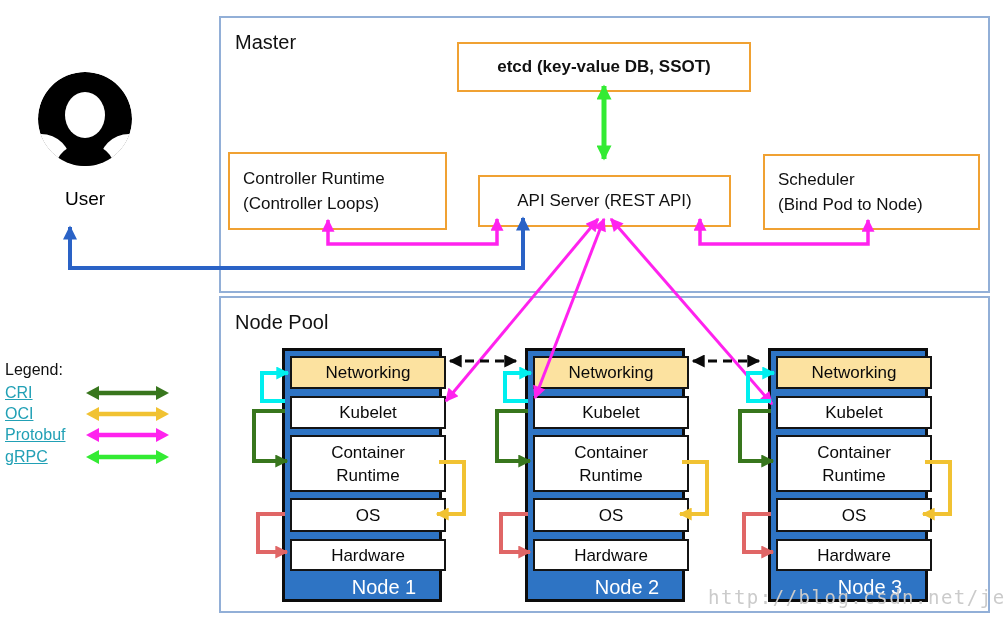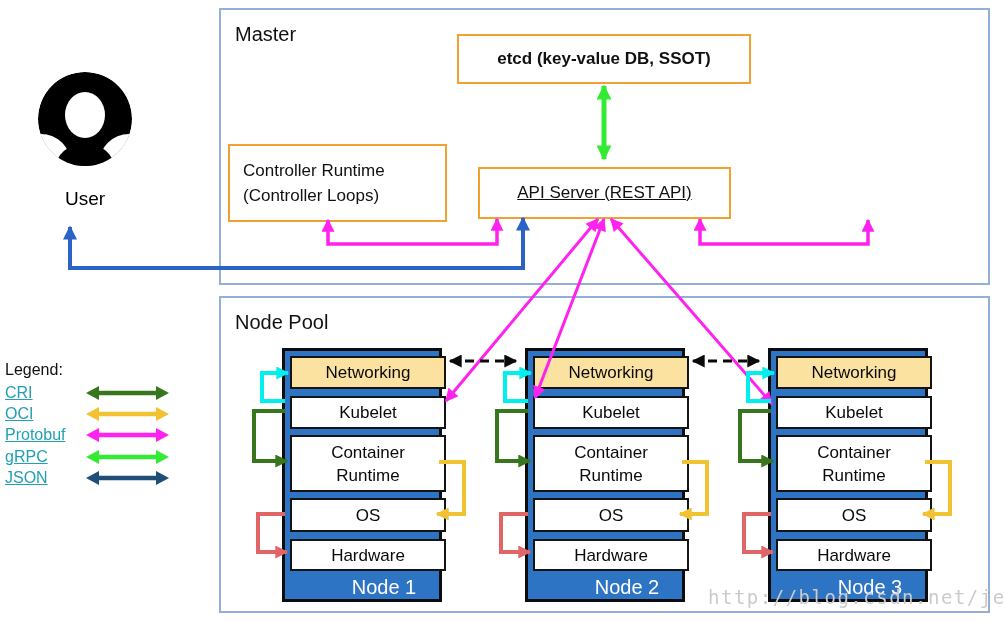--- a/index.html
+++ b/index.html
@@ -46,31 +46,35 @@
   .watermark{
     position:absolute;left:708px;top:586px;font-family:"DejaVu Sans Mono",monospace;
     font-size:19px;letter-spacing:1.5px;color:#cbcbcb;white-space:nowrap;
   }
 </style>
 </head>
 <body>
 
 <div class="stage">
 
-  <div class="panel" style="left:219px;top:8px;width:771px;height:277px;">
+  <div class="panel" style="left:219px;top:16px;width:771px;height:277px;">
     <div class="panel-title">Master</div>
     <div class="obox center" style="left:236px;top:24px;width:294px;height:50px;font-weight:bold;">
       <span>etcd (key-value DB, SSOT)</span>
     </div>
     <div class="obox twoline" style="left:7px;top:134px;width:219px;height:78px;">
       <span>Controller Runtime</span>
       <span>(Controller Loops)</span>
     </div>
-    <div class="obox center" style="left:257px;top:157px;width:253px;height:52px;text-decoration:underline;">
+    <div class="obox center" style="left:257px;top:157px;width:253px;height:52px;">
       <span>API Server (REST API)</span>
+    </div>
+    <div class="obox twoline" style="left:542px;top:136px;width:217px;height:76px;">
+      <span>Scheduler</span>
+      <span>(Bind Pod to Node)</span>
     </div>
   </div>
 
   <div class="panel" style="left:219px;top:296px;width:771px;height:317px;">
     <div class="panel-title">Node Pool</div>
 
     <div class="node" style="left:61px;top:50px;">
       <div class="layer net" style="top:5px;height:33px;">
           <span>Networking</span>
         </div>
@@ -177,28 +181,20 @@
       </svg>
     </div>
     <div class="legend-row">
       <span class="legend-link">gRPC</span>
       <svg class="legend-arrow" width="85" height="16">
         <line x1="13" y1="8" x2="72" y2="8" stroke-width="4.5" stroke="#33eb33"></line>
         <polygon points="14,1 1,8 14,15" fill="#33eb33"></polygon>
         <polygon points="71,1 84,8 71,15" fill="#33eb33"></polygon>
       </svg>
     </div>
-    <div class="legend-row">
-      <span class="legend-link">JSON</span>
-      <svg class="legend-arrow" width="85" height="16">
-        <line x1="13" y1="8" x2="72" y2="8" stroke-width="4.5" stroke="#1f4e79"></line>
-        <polygon points="14,1 1,8 14,15" fill="#1f4e79"></polygon>
-        <polygon points="71,1 84,8 71,15" fill="#1f4e79"></polygon>
-      </svg>
-    </div>
   </div>
 
   <svg class="overlay" viewBox="0 0 1005 621">
     <defs>
       <marker id="mk-lime" viewBox="0 0 10 10" refX="9" refY="5" markerWidth="17" markerHeight="15" markerUnits="userSpaceOnUse" orient="auto-start-reverse">
         <path d="M0,0 L10,5 L0,10 z" fill="#33eb33"></path>
       </marker>
       <marker id="mk-magenta" viewBox="0 0 10 10" refX="9" refY="5" markerWidth="15" markerHeight="13" markerUnits="userSpaceOnUse" orient="auto-start-reverse">
         <path d="M0,0 L10,5 L0,10 z" fill="#ff22ee"></path>
       </marker>

